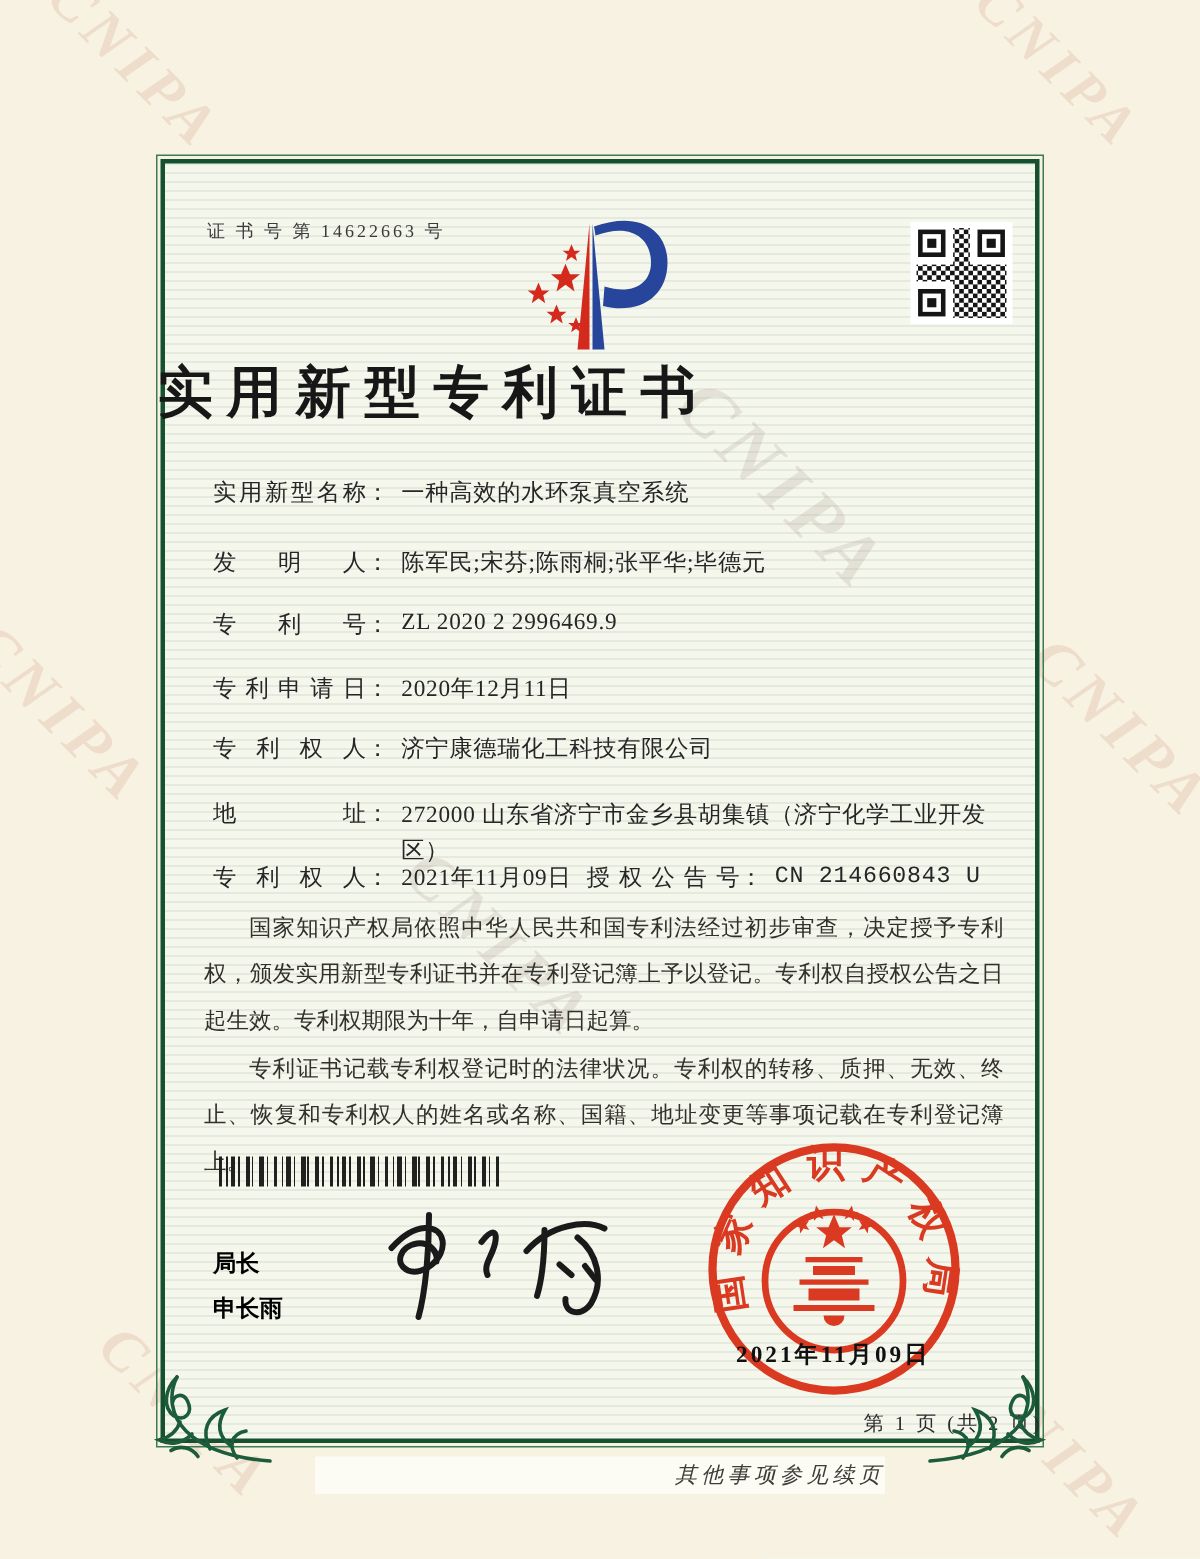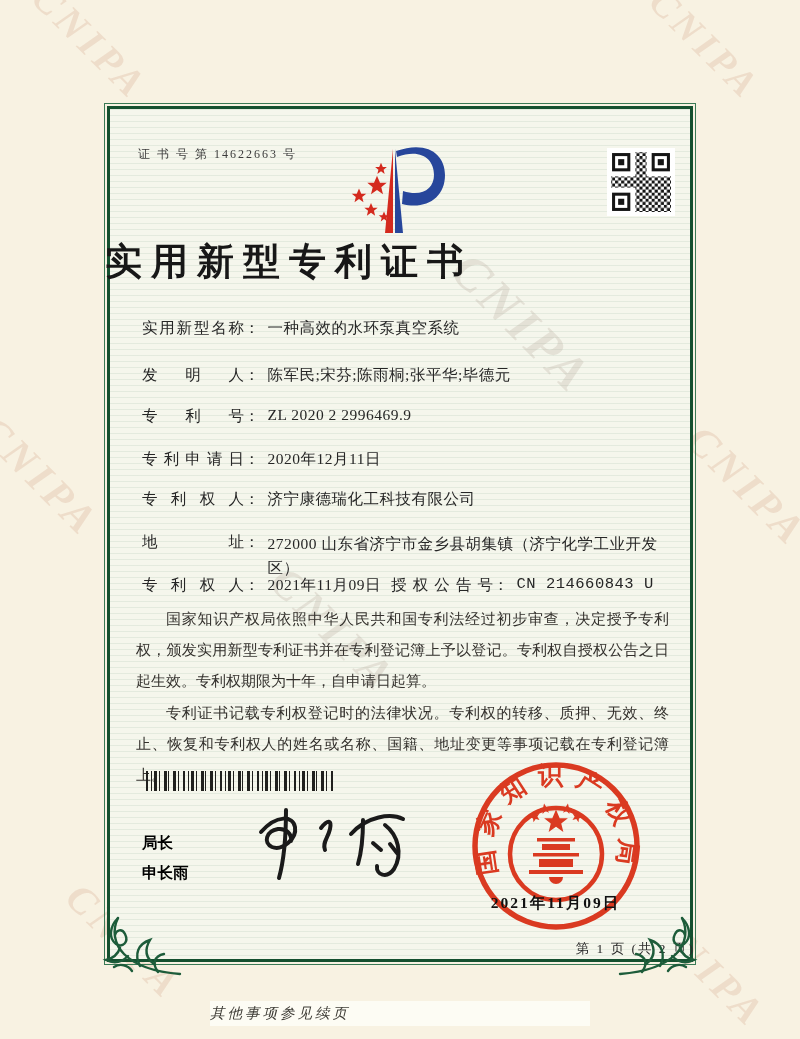--- a/index.html
+++ b/index.html
@@ -87,22 +87,22 @@
   .seal{position:absolute;left:364px;top:655px;width:174px;height:174px;opacity:0.93;}
   .seal-date{
     position:absolute;left:348px;top:789px;width:205px;text-align:center;
     font-size:15.5px;font-weight:700;letter-spacing:2px;color:#111;z-index:5;
   }
   
   .page-info{position:absolute;left:0;top:836px;width:100%;text-align:right;font-size:13.5px;letter-spacing:2px;color:#2c2c2c;}
   .footer-note{
     position:absolute;left:210px;top:971px;width:380px;
     background:rgba(253,253,246,0.9);
-    text-align:left;font-size:14.5px;letter-spacing:3px;
-    font-style:italic;color:#3e3c36;padding:3px 0;z-index:2;margin-top:30px;
+    text-align:right;font-size:14.5px;letter-spacing:3px;
+    font-style:italic;color:#3e3c36;padding:3px 0;z-index:2;
   }
 </style>
 </head>
 <body>
 
 <span class="wm" style="left:18px;top:18px;font-size:40px;">CNIPA</span>
 <span class="wm" style="left:636px;top:22px;font-size:38px;">CNIPA</span>
 <span class="wm" style="left:-36px;top:452px;font-size:42px;">CNIPA</span>
 <span class="wm" style="left:672px;top:462px;font-size:42px;">CNIPA</span>
 <span class="wm" style="left:52px;top:918px;font-size:40px;">CNIPA</span>

